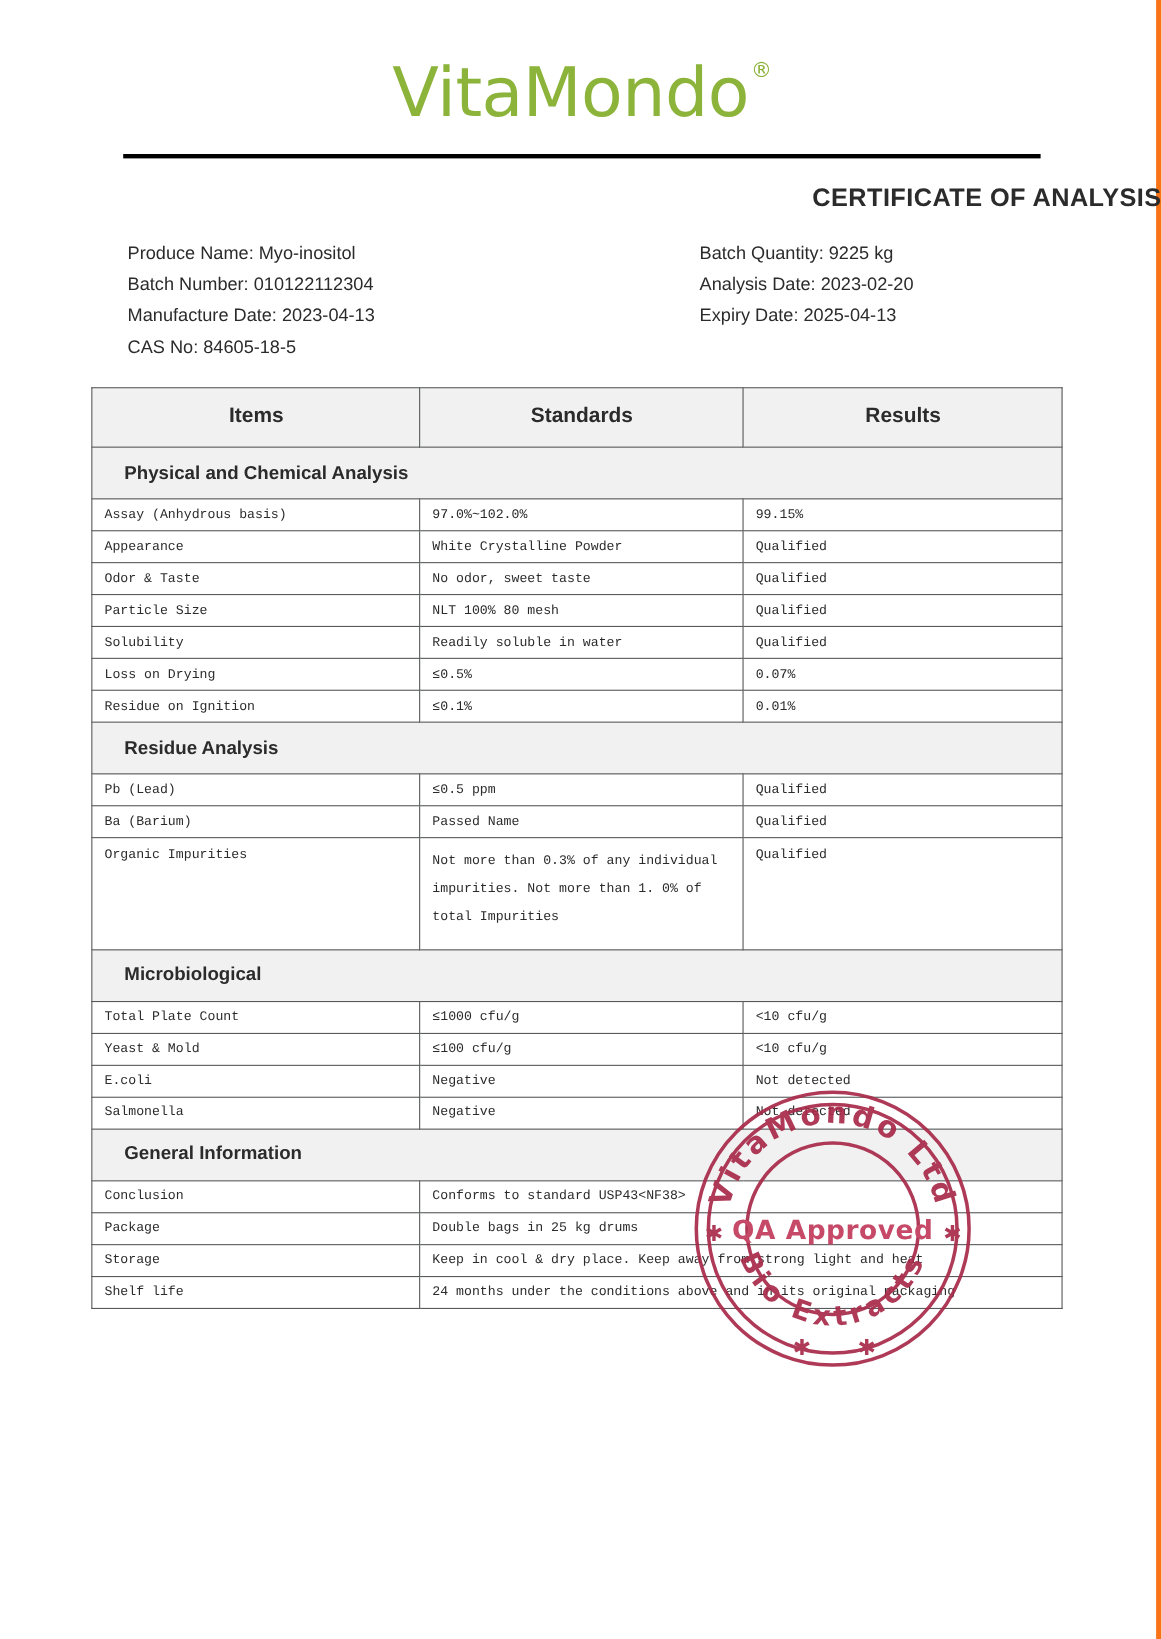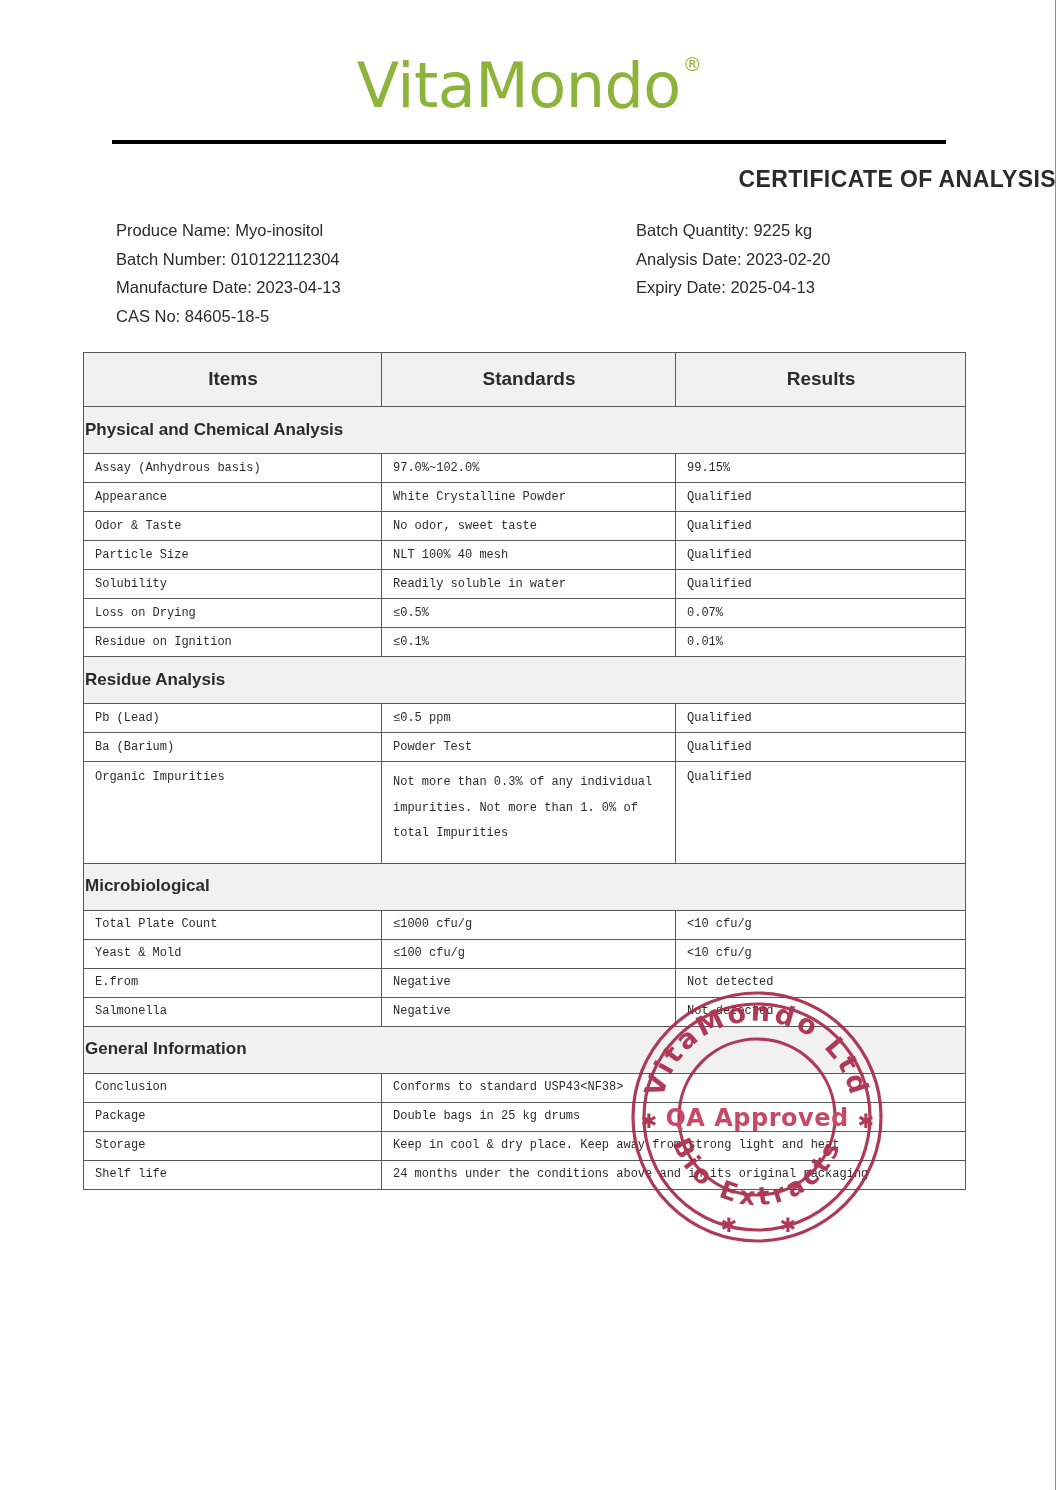--- a/index.html
+++ b/index.html
@@ -12,21 +12,21 @@
     font-family: "Liberation Sans", sans-serif;
     color: #231f20;
     position: relative;
     overflow: hidden;
   }
   .page {
     position: absolute;
     left: 0; top: 0;
     width: 1056px; height: 1490px;
     background: #fff;
-    border-right: 1px solid #f97316;
+    border-right: 5px solid #f97316;
   }
 
   
   .logo-wrap {
     position: absolute;
     left: 0; top: 42px;
     width: 1056px;
     text-align: center;
     height: 82px;
   }
@@ -113,21 +113,21 @@
     text-align: center;
     height: 54px;
     border-width: 2px;
     border-color: #58595b;
   }
   .section-row td {
     background: #f1f1f1 !important;
     font-weight: bold;
     font-size: 17px;
     height: 47px;
-    padding-left: 1px;
+    padding-left: 29px;
   }
   .data-row td {
     height: 29px;
     font-size: 12px;
     font-family: Liberation Mono, monospace;
   }
   .data-row td.tall {
     height: auto;
     line-height: 25.5px;
     padding-top: 8px;
@@ -198,21 +198,21 @@
         <td>White Crystalline Powder</td>
         <td>Qualified</td>
       </tr>
       <tr class="data-row">
         <td>Odor &amp; Taste</td>
         <td>No odor, sweet taste</td>
         <td>Qualified</td>
       </tr>
       <tr class="data-row">
         <td>Particle Size</td>
-        <td>NLT 100% 40 mesh</td>
+        <td>NLT 100% 80 mesh</td>
         <td>Qualified</td>
       </tr>
       <tr class="data-row">
         <td>Solubility</td>
         <td>Readily soluble in water</td>
         <td>Qualified</td>
       </tr>
       <tr class="data-row">
         <td>Loss on Drying</td>
         <td>≤0.5%</td>
@@ -227,21 +227,21 @@
       <tr class="section-row">
         <td colspan="3">Residue Analysis</td>
       </tr>
       <tr class="data-row">
         <td>Pb (Lead)</td>
         <td>≤0.5 ppm</td>
         <td>Qualified</td>
       </tr>
       <tr class="data-row">
         <td>Ba (Barium)</td>
-        <td>Powder Test</td>
+        <td>Passed Name</td>
         <td>Qualified</td>
       </tr>
       <tr class="data-row">
         <td style="vertical-align:top;padding-top:8px;">Organic Impurities</td>
         <td class="tall" style="vertical-align:top;">Not more than 0.3% of any individual impurities. Not more than 1. 0% of total Impurities</td>
         <td style="vertical-align:top;padding-top:8px;">Qualified</td>
       </tr>
 
       <tr class="section-row">
         <td colspan="3">Microbiological</td>
@@ -250,21 +250,21 @@
         <td>Total Plate Count</td>
         <td>≤1000 cfu/g</td>
         <td>&lt;10 cfu/g</td>
       </tr>
       <tr class="data-row">
         <td>Yeast &amp; Mold</td>
         <td>≤100 cfu/g</td>
         <td>&lt;10 cfu/g</td>
       </tr>
       <tr class="data-row">
-        <td>E.from</td>
+        <td>E.coli</td>
         <td>Negative</td>
         <td>Not detected</td>
       </tr>
       <tr class="data-row">
         <td>Salmonella</td>
         <td>Negative</td>
         <td>Not detected</td>
       </tr>
 
       <tr class="section-row">

